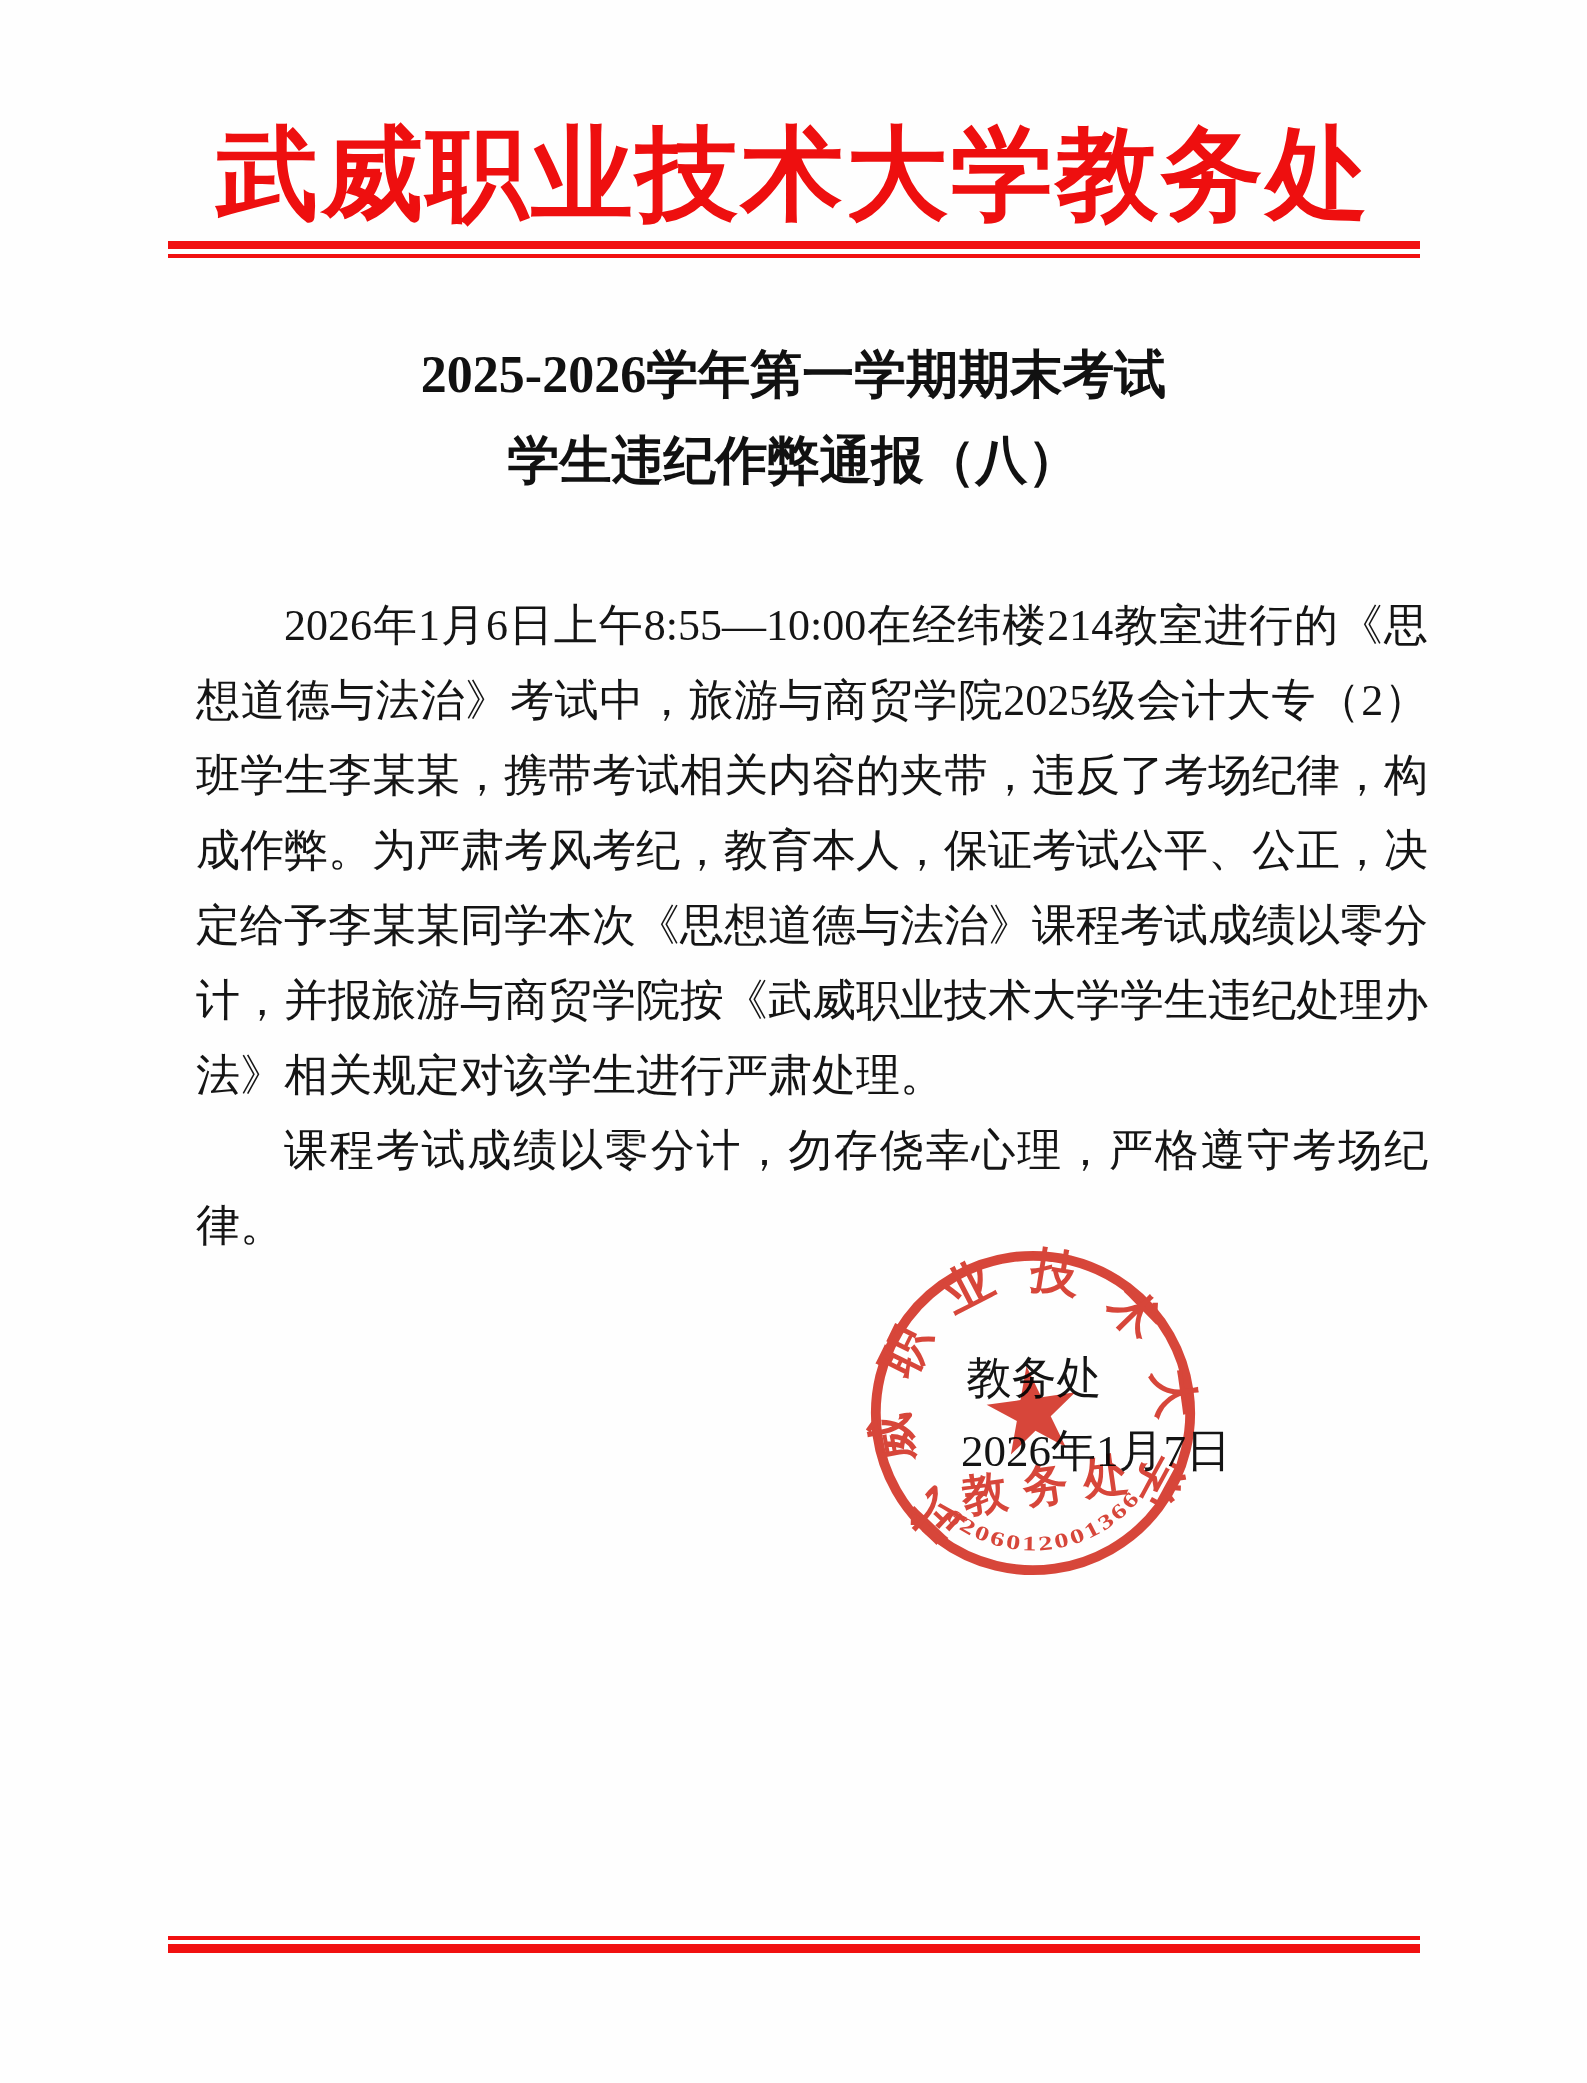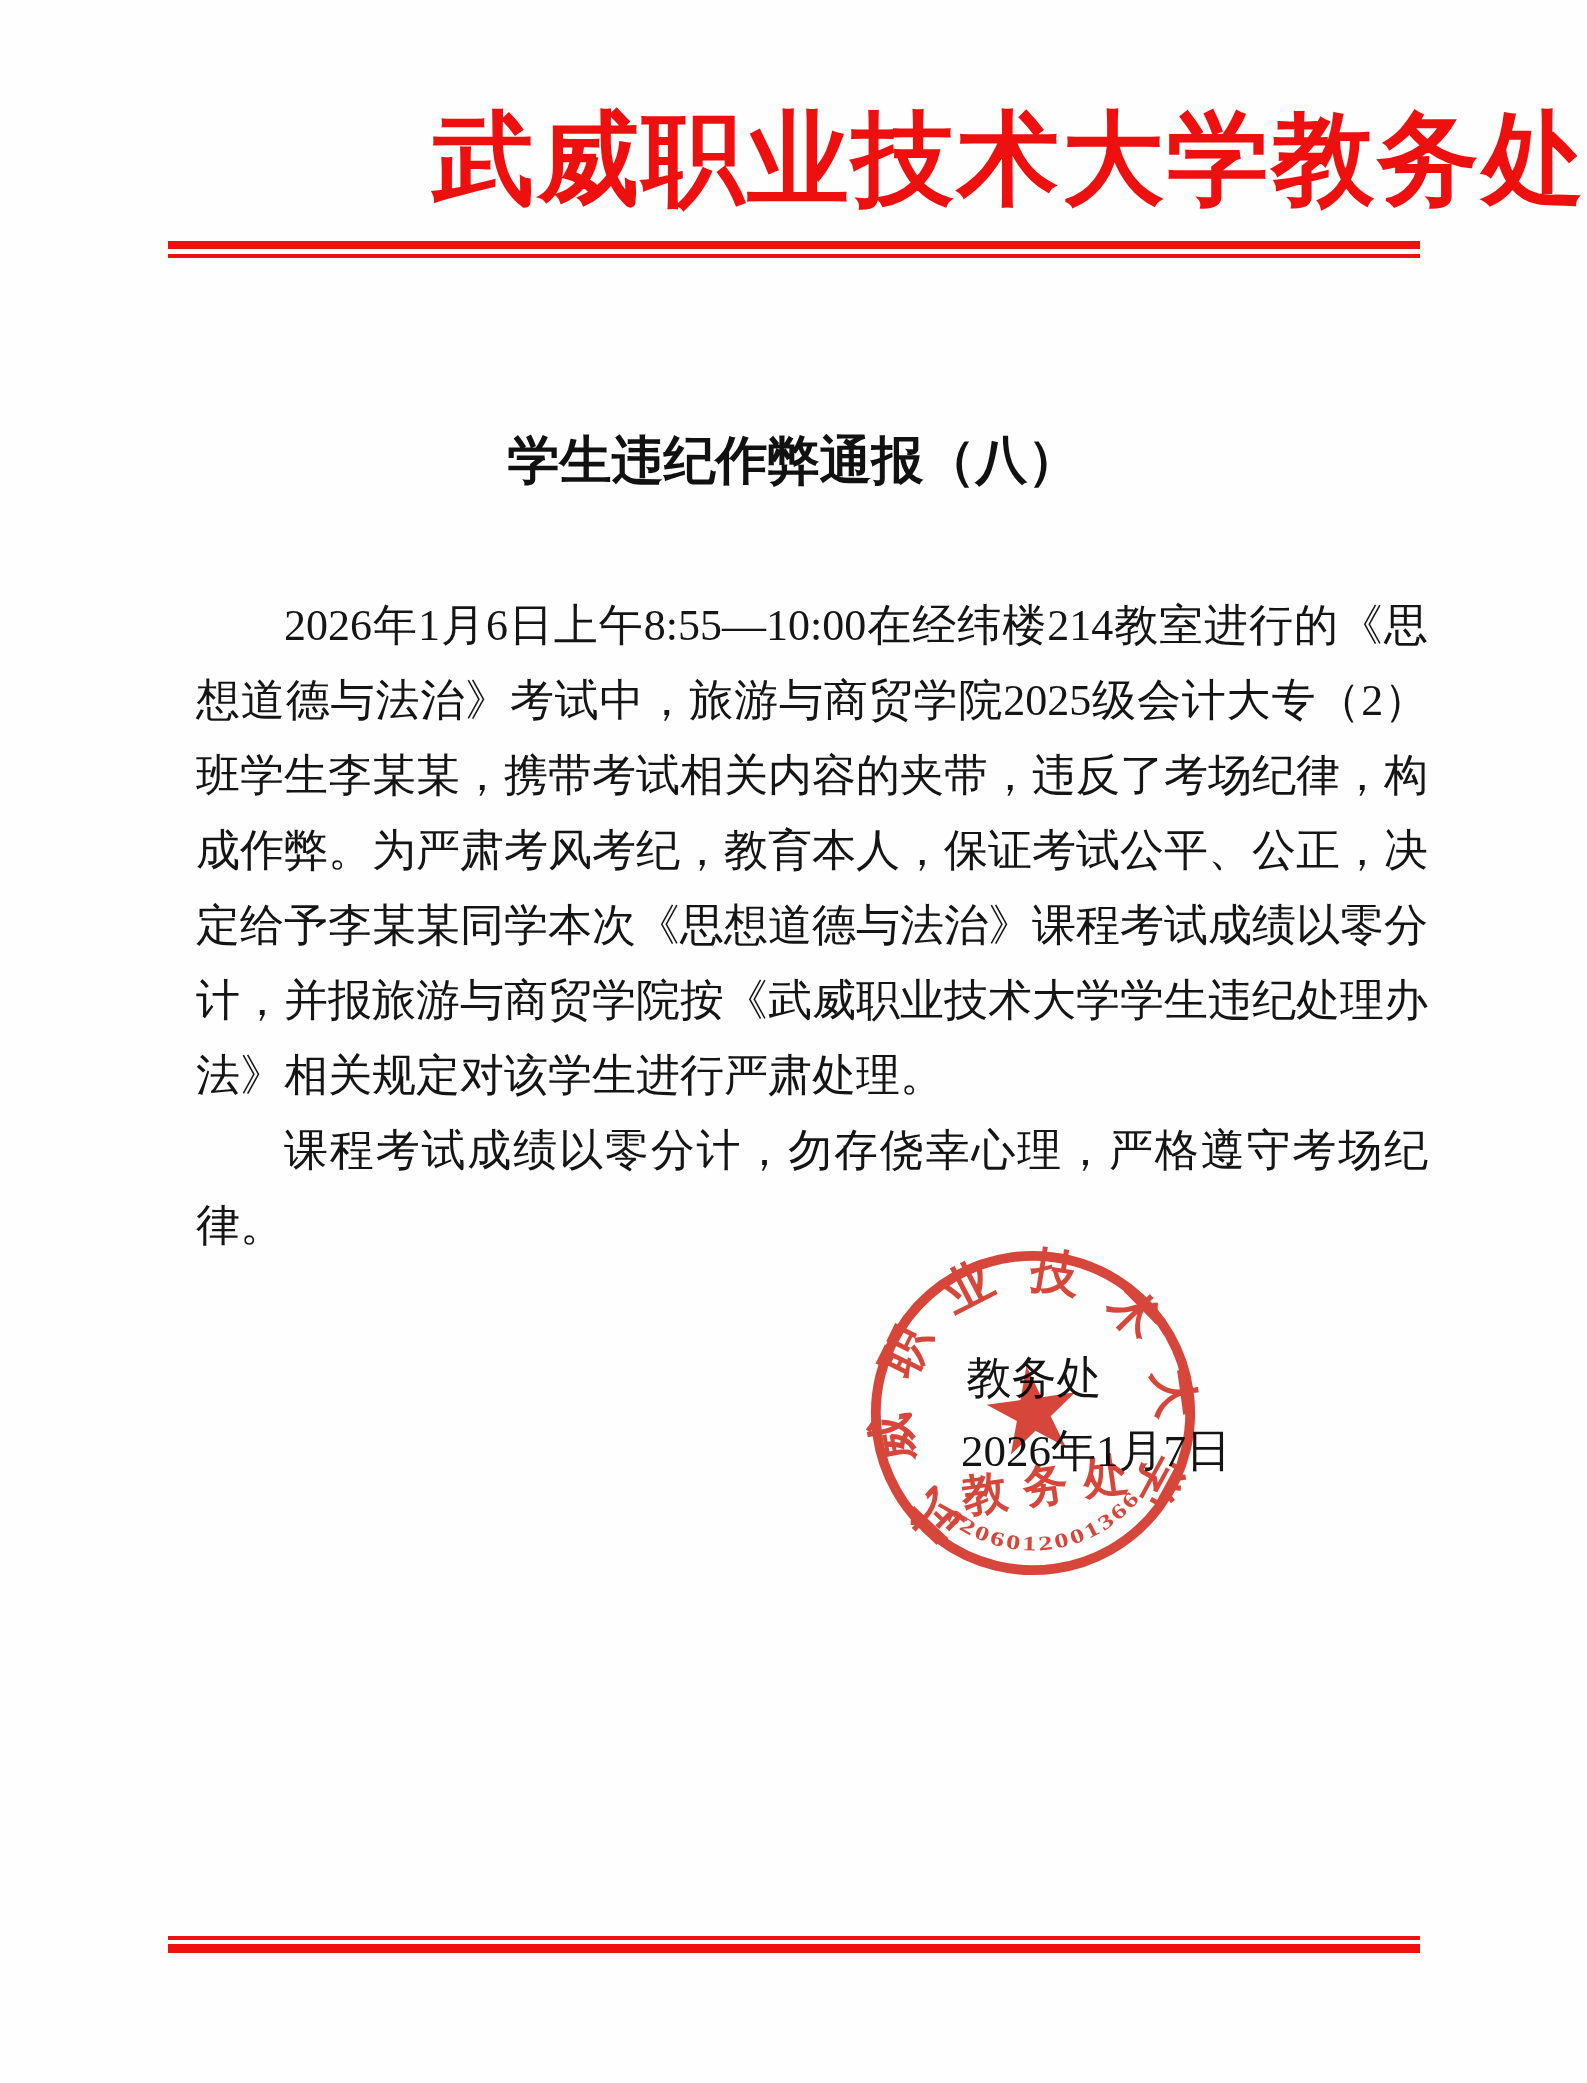--- a/index.html
+++ b/index.html
@@ -10,24 +10,24 @@
   .page {
     position: relative;
     width: 1587px;
     height: 2083px;
     background: #fefefe;
     overflow: hidden;
     font-family: "Liberation Serif", "DejaVu Serif", serif;
   }
   .letterhead {
     position: absolute;
-    top: 92px;
+    top: 107px;
     left: 0;
     width: 100%;
-    text-align: right;
+    text-align: center;
     font-size: 102px;
     font-weight: bold;
     color: #ee0f0f;
     letter-spacing: 3px;
     white-space: nowrap;
   }
   .rule {
     position: absolute;
     left: 168px;
     width: 1252px;
@@ -85,20 +85,21 @@
 </head>
 <body>
 
 <div class="page">
 
   <div class="letterhead">武威职业技术大学教务处</div>
 
   <div class="rule rule-top-thick"></div>
   <div class="rule rule-top-thin"></div>
 
+  <div class="doc-title line1">2025-2026学年第一学期期末考试</div>
   <div class="doc-title line2">学生违纪作弊通报（八）</div>
 
   <div class="body-text">
     <p>2026年1月6日上午8:55—10:00在经纬楼214教室进行的《思想道德与法治》考试中，旅游与商贸学院2025级会计大专（2）班学生李某某，携带考试相关内容的夹带，违反了考场纪律，构成作弊。为严肃考风考纪，教育本人，保证考试公平、公正，决定给予李某某同学本次《思想道德与法治》课程考试成绩以零分计，并报旅游与商贸学院按《武威职业技术大学学生违纪处理办法》相关规定对该学生进行严肃处理。</p>
     <p>课程考试成绩以零分计，勿存侥幸心理，严格遵守考场纪律。</p>
   </div>
 
   <div class="sig sig-dept">教务处</div>
   <div class="sig sig-date">2026年1月7日</div>
 

